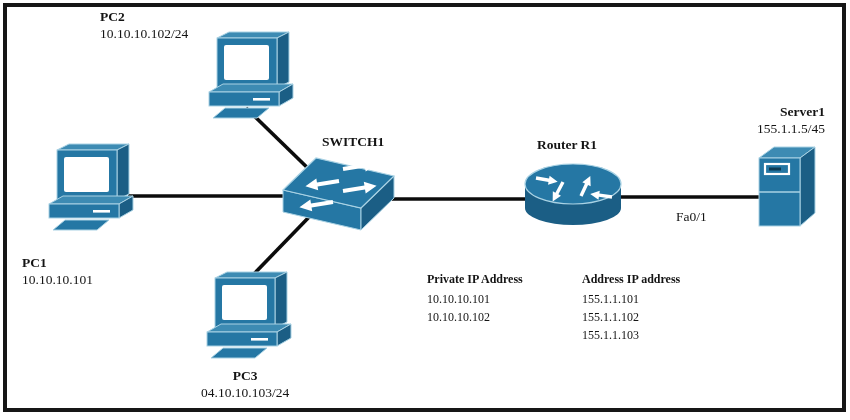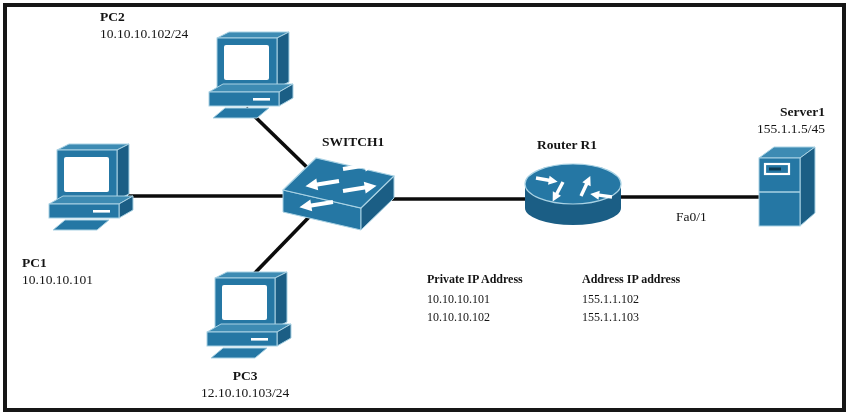--- a/index.html
+++ b/index.html
@@ -110,21 +110,21 @@
     <div>10.10.10.102/24</div>
   </div>
 
   <div class="lbl" style="left:22px;top:254px;">
     <div class="dev-name">PC1</div>
     <div>10.10.10.101</div>
   </div>
 
   <div class="lbl" style="left:201px;top:367px;text-align:center;">
     <div class="dev-name">PC3</div>
-    <div>12.10.10.103/24</div>
+    <div>04.10.10.103/24</div>
   </div>
 
   <div class="lbl dev-name" style="left:322px;top:133px;">SWITCH1</div>
 
   <div class="lbl dev-name" style="left:537px;top:136px;">Router R1</div>
 
   <div class="lbl" style="left:632px;top:208px;margin-left:44px;">Fa0/1</div>
 
   <div class="lbl center" style="left:729px;top:103px;width:96px;">
     <div class="dev-name">Server1</div>
@@ -132,18 +132,19 @@
   </div>
 
   <div class="nat">
     <div class="nat-col c1">
       <div class="nat-head">Private IP Address</div>
       <div class="nat-row">10.10.10.101</div>
       <div class="nat-row">10.10.10.102</div>
     </div>
     <div class="nat-col c2">
       <div class="nat-head">Address IP address</div>
+      <div class="nat-row">155.1.1.101</div>
       <div class="nat-row">155.1.1.102</div>
       <div class="nat-row">155.1.1.103</div>
     </div>
   </div>
 
 </div>
 
 </body></html>

